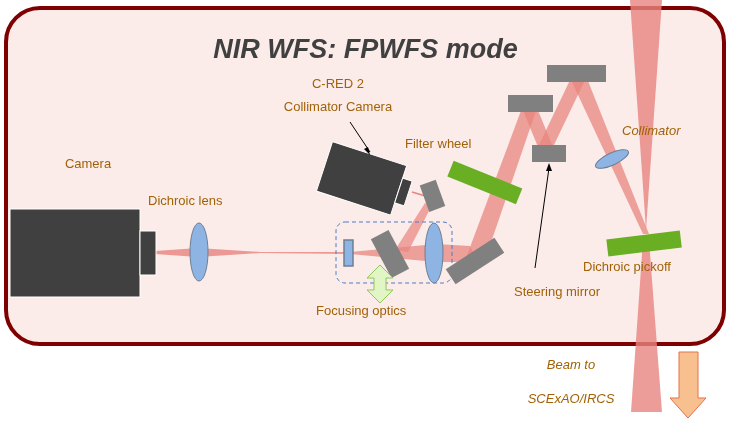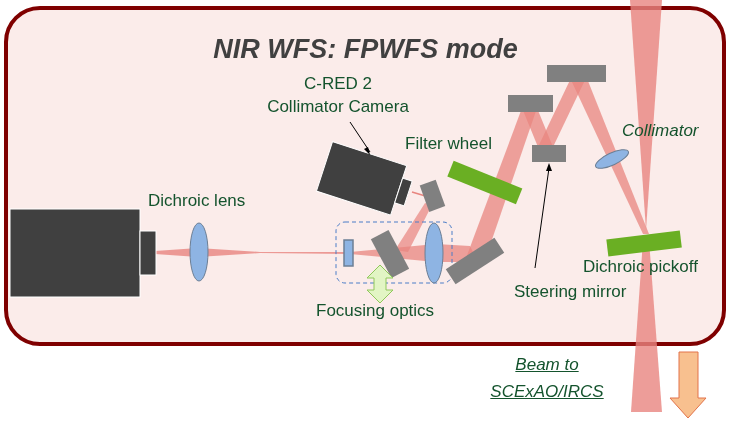--- a/index.html
+++ b/index.html
@@ -1,18 +1,18 @@
 <!DOCTYPE html>
 <html><head>
 <meta charset="utf-8">
 <style>
   html, body { margin: 0; padding: 0; background: #ffffff; }
   body { width: 731px; height: 423px; position: relative; overflow: hidden; font-family: "Liberation Sans", "DejaVu Sans", sans-serif; }
   svg { position: absolute; left: 0; top: 0; }
-  .lbl { position: absolute; color: #14532d; font-size: 17px; line-height: 20px; white-space: nowrap; }
+  .lbl { position: absolute; color: #a16207; font-size: 13px; line-height: 20px; white-space: nowrap; }
   .title { position: absolute; left: 0; width: 731px; top: 18px; text-align: center; font-size: 27px; font-weight: bold; font-style: italic; color: #404040; margin-top: 16px; }
   .center { text-align: center; }
   .italic { font-style: italic; }
 </style>
 </head>
 <body>
 
 <svg width="731" height="423" viewBox="0 0 731 423">
 
   <rect x="6" y="8" width="718" height="336" rx="34" ry="34" fill="#fbecea" stroke="#7f0000" stroke-width="4"></rect>
@@ -74,27 +74,28 @@
   <ellipse cx="612" cy="159" rx="18" ry="6" fill="#8eb4e3" stroke="#6c7f95" stroke-width="1" transform="rotate(-25 612 159)"></ellipse>
 
   <rect x="607" y="235" width="74" height="17" fill="#6aaf23" transform="rotate(-7 644 243)"></rect>
 
   <polygon points="679,352 698,352 698,398 706,398 688,418 670,398 679,398" fill="#f8c08f" stroke="#e2734a" stroke-width="1"></polygon>
 </svg>
 
 <div class="title">NIR WFS: FPWFS mode</div>
 
 <div class="lbl center" style="left:38px; top:150px; width:100px;">
+  <div style="margin-top:4px">Camera</div>
 </div>
 <div class="lbl" style="left:148px; top:191px;">Dichroic lens</div>
 <div class="lbl center" style="left:258px; top:74px; width:160px;">
   <div>C-RED 2</div>
   <div style="margin-top:3px">Collimator Camera</div>
 </div>
 <div class="lbl" style="left:405px; top:134px;">Filter wheel</div>
 <div class="lbl" style="left:622px; top:121px;font-style:italic;">Collimator</div>
 <div class="lbl" style="left:583px; top:257px;">Dichroic pickoff</div>
 <div class="lbl" style="left:470px; top:282px;margin-left:44px;">Steering mirror</div>
 <div class="lbl" style="left:316px; top:301px;">Focusing optics</div>
-<div class="lbl center italic" style="left:472px; top:355px; width:150px;text-decoration:underline;">
+<div class="lbl center italic" style="left:496px; top:355px; width:150px;">
   <div>Beam to</div>
-  <div style="margin-top:7px">SCExAO/IRCS</div>
+  <div style="margin-top:14px">SCExAO/IRCS</div>
 </div>
 
 </body></html>

